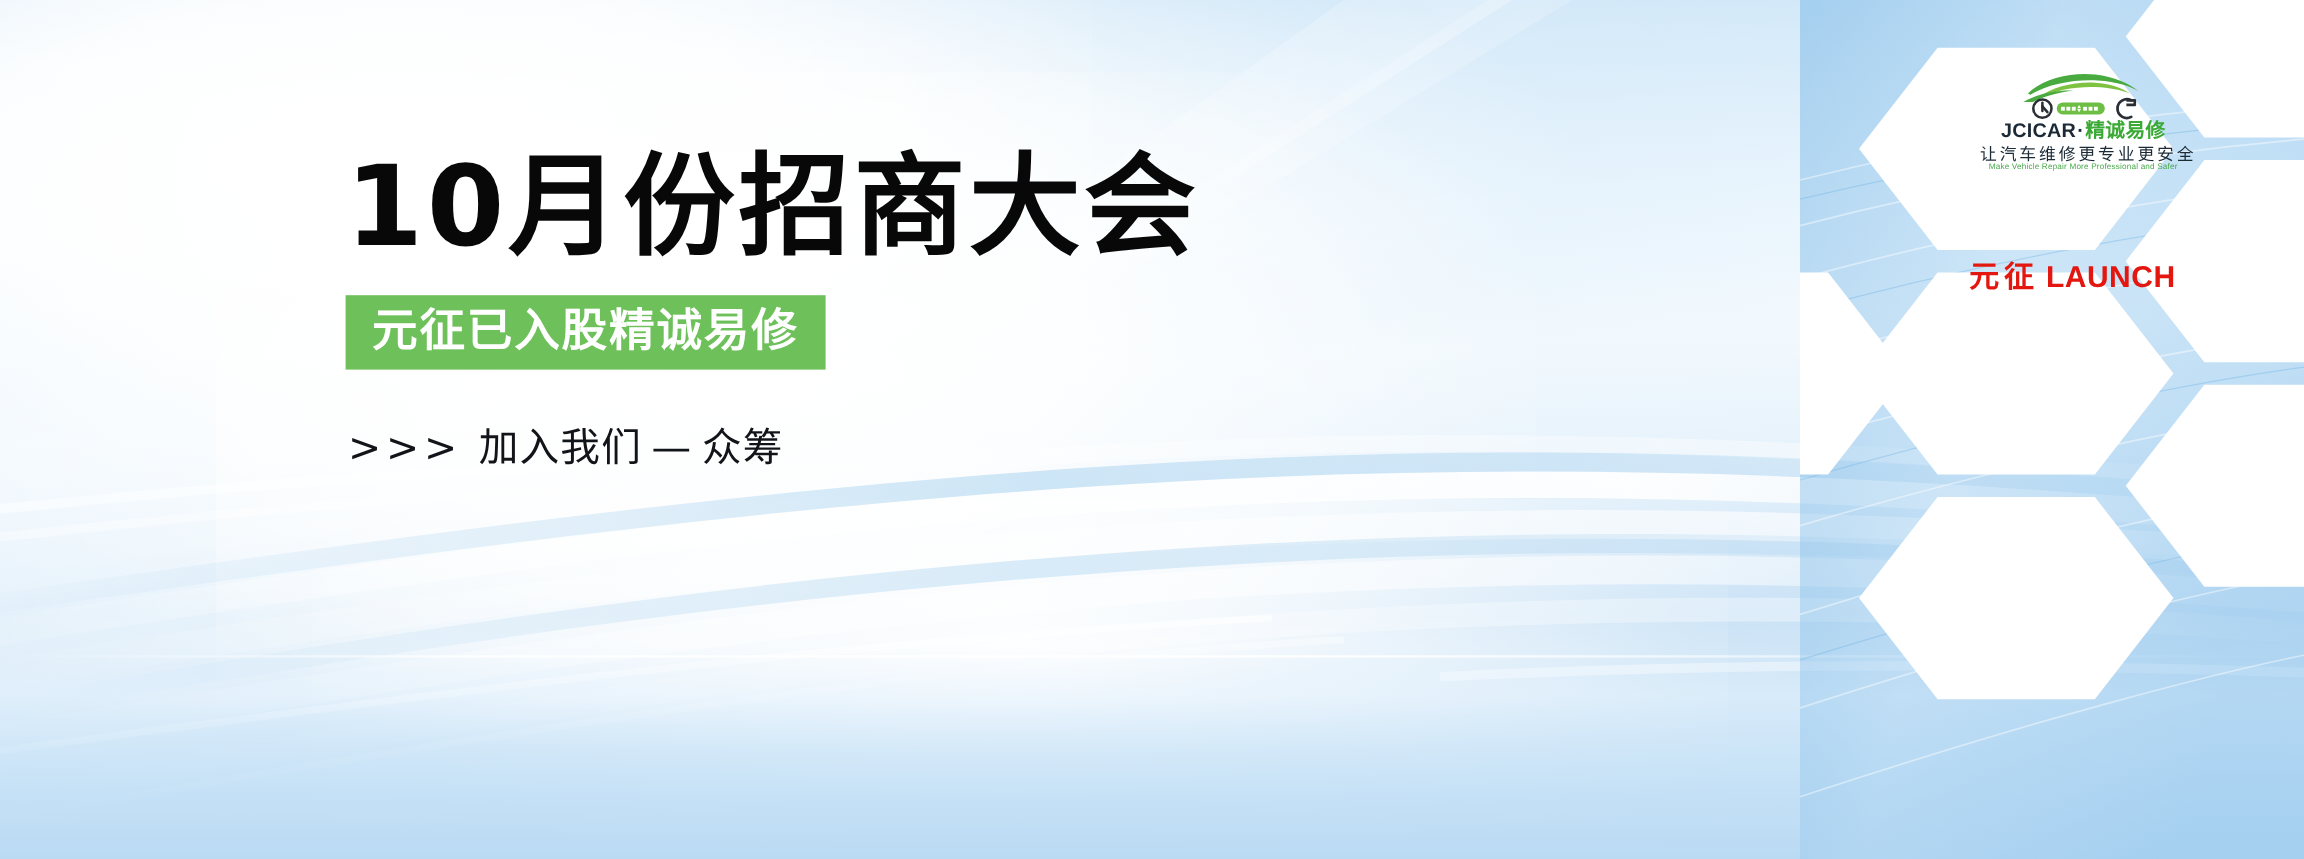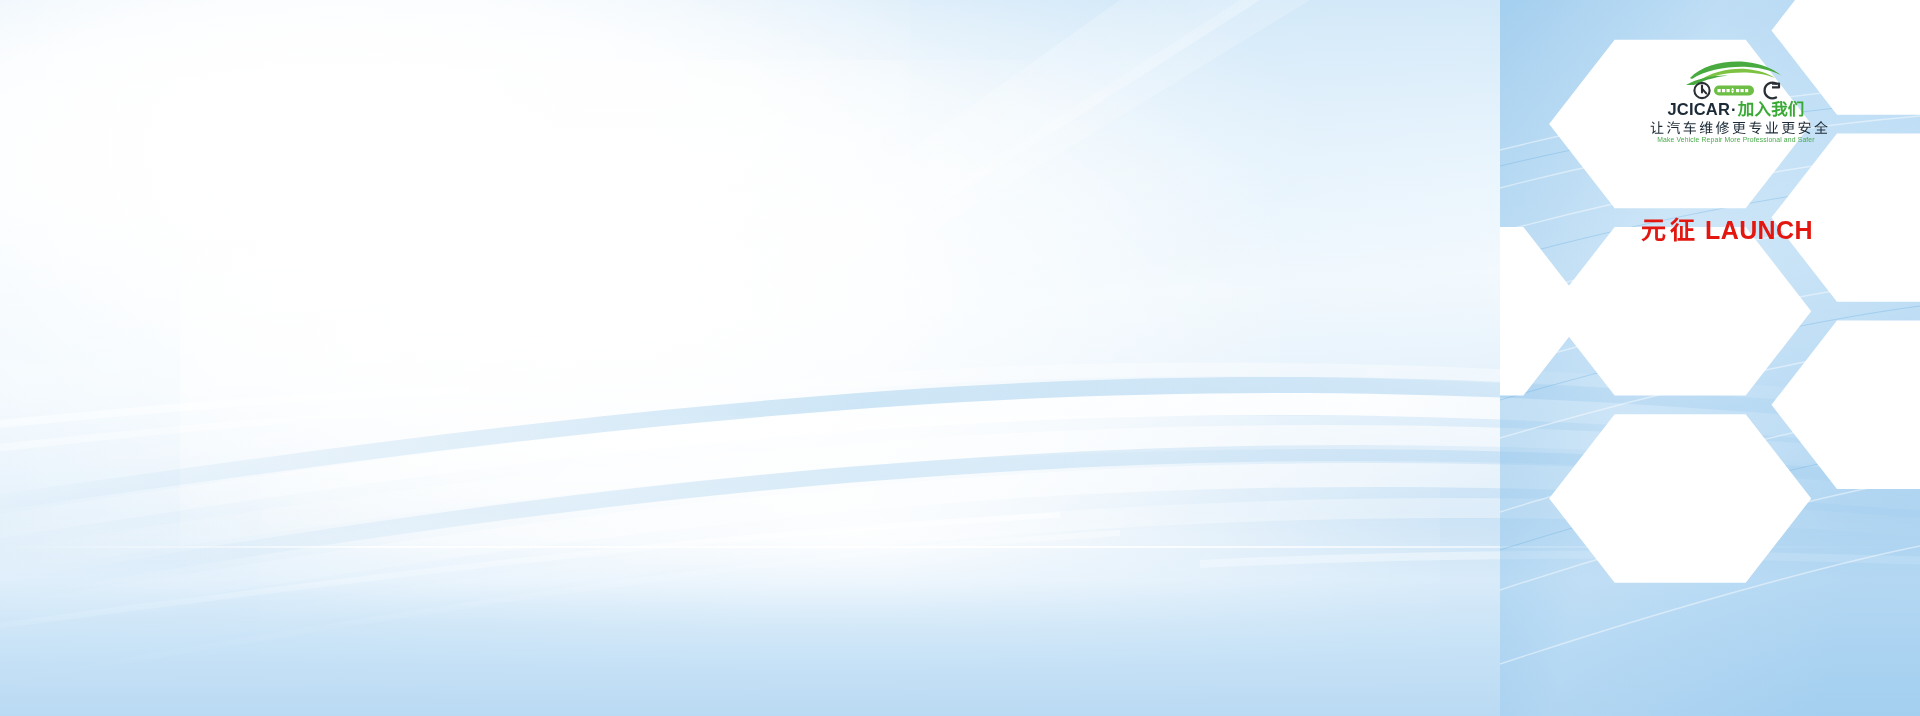--- a/index.html
+++ b/index.html
@@ -243,24 +243,35 @@
         <rect x="60.5" y="31" width="3.2" height="3.2"></rect>
         <rect x="65" y="31" width="3.2" height="3.2"></rect>
       </g>
       <polygon points="52.6,29.4 54.2,32.2 51,32.2" fill="#ffffff"></polygon>
       <polygon points="52.6,35.6 51,32.8 54.2,32.8" fill="#ffffff"></polygon>
 
       <path d="M96,25.6 A7.8,7.8 0 1 0 96,39.4" fill="none" stroke="#2a2f35" stroke-width="2.3" stroke-linecap="round"></path>
       <path d="M92,25.6 L99,25.6 L99,29.4 L92,29.4" fill="none" stroke="#2a2f35" stroke-width="2.2" stroke-linejoin="round"></path>
     </svg>
     <div class="brandline">
-      <span class="en">JCICAR</span><span class="dot">·</span><span class="cn">加入我们</span>
+      <span class="en">JCICAR</span><span class="dot">·</span><span class="cn">精诚易修</span>
     </div>
     <div class="slogan-cn">让汽车维修更专业更安全</div>
     <div class="slogan-en">Make Vehicle Repair More Professional and Safer</div>
   </div>
 
   <div class="logo-launch">
     <span class="cn">元征</span><span class="en">LAUNCH</span>
   </div>
 
+  <div class="copy">
+    <h1 class="headline">10月份招商大会</h1>
+
+    <div class="badge-row">
+      <span class="badge">元征已入股精诚易修</span>
+    </div>
+
+    <div class="tagline">
+      <span class="chev">&gt;&gt;&gt;</span><span>加入我们</span><span class="dash">—</span><span>众筹</span>
+    </div>
+  </div>
 
 </div>
 
 </body></html>

